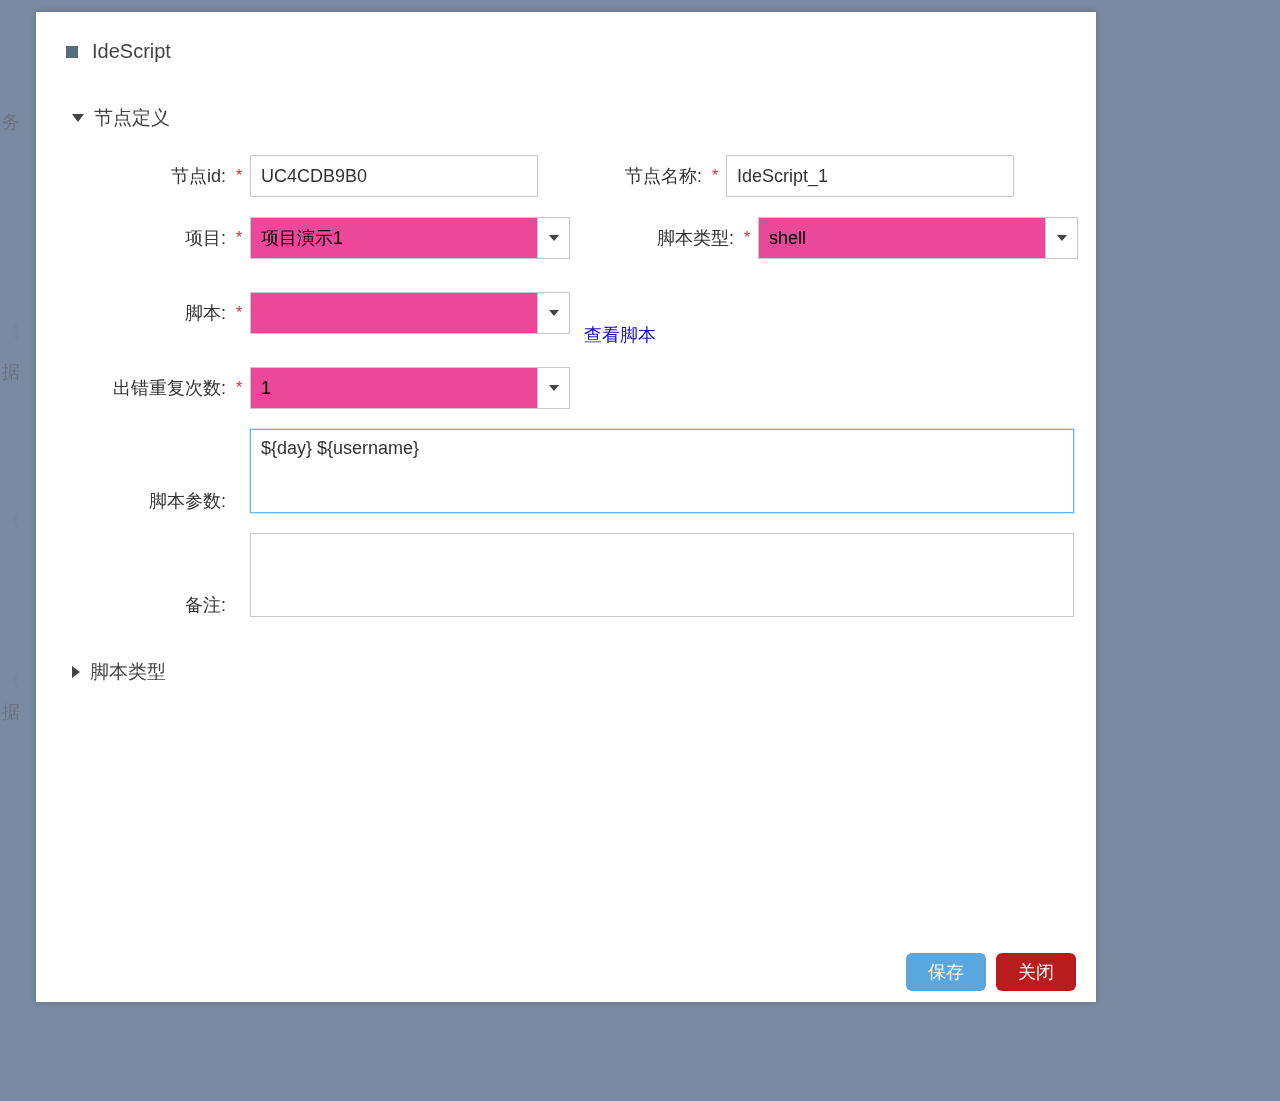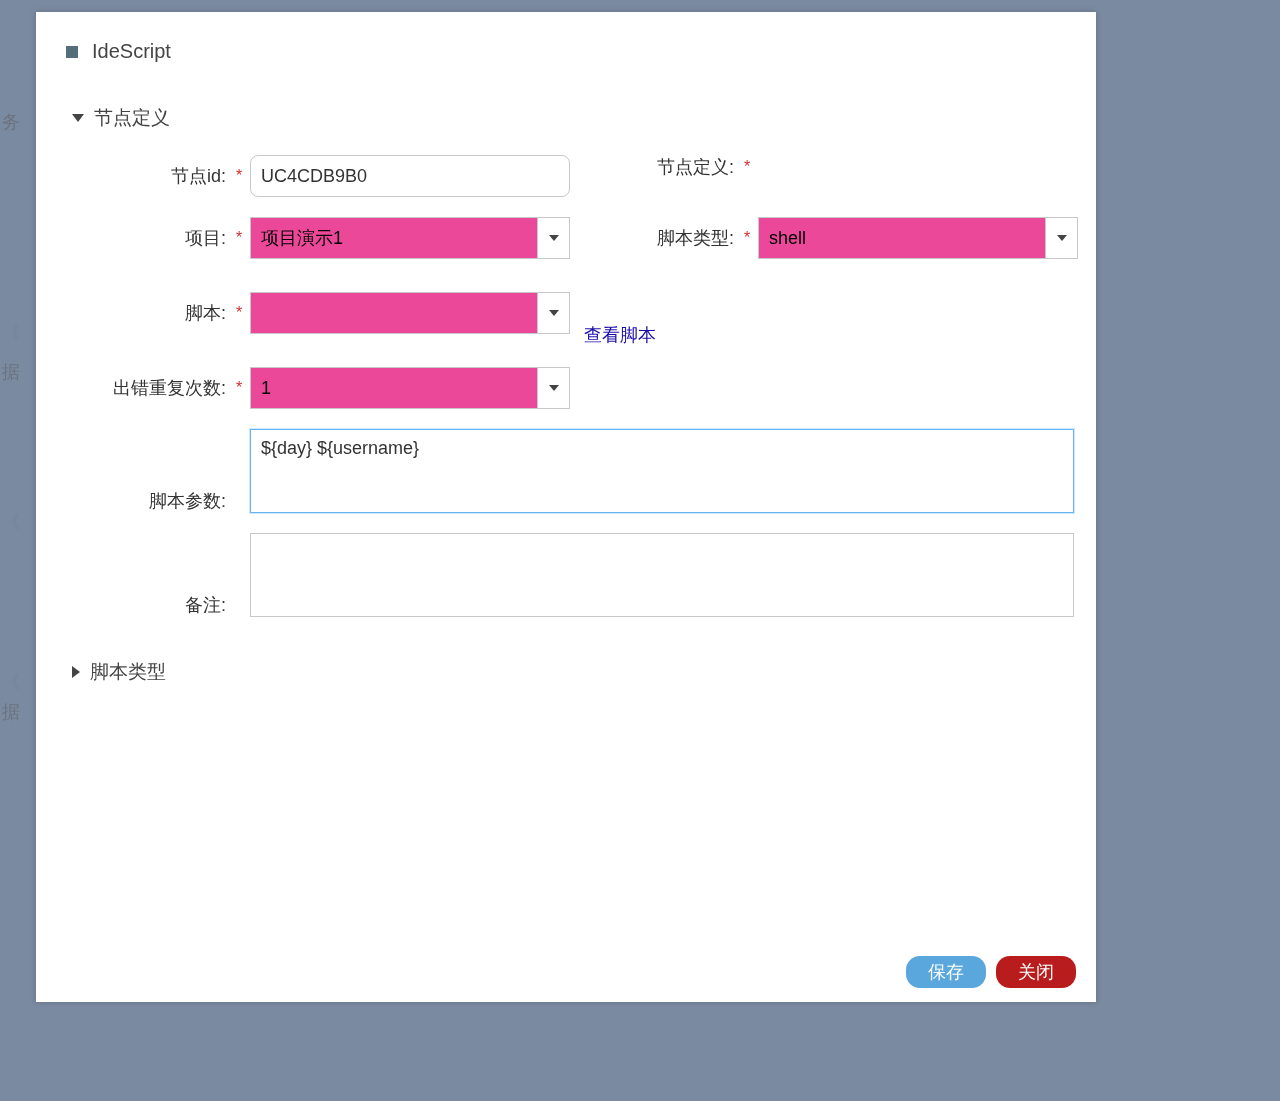--- a/index.html
+++ b/index.html
@@ -127,21 +127,21 @@
 
     .text-input {
       height: 42px;
       border: 1px solid #c8c8c8;
       padding: 0 10px;
       font-size: 18px;
       color: #333;
       background: #fff;
       outline: none;
     }
-    .text-input.w320 { width: 320px; border-radius: 8px; }
+    .text-input.w320 { width: 288px; }
 
     .combo {
       display: inline-flex;
       align-items: stretch;
       height: 42px;
       border: 1px solid #c8c8c8;
       background: #ec4899;
     }
     .combo .combo-text {
       border: none;
@@ -199,24 +199,24 @@
       left: 0;
       right: 0;
       height: 60px;
       display: flex;
       justify-content: flex-end;
       align-items: center;
       padding: 0 20px;
       gap: 10px;
     }
     .btn {
-      height: 32px;
+      height: 38px;
       padding: 0 22px;
       border: none;
-      border-radius: 14px;
+      border-radius: 6px;
       font-size: 18px;
       cursor: pointer;
       color: #fff;
     }
     .btn-primary { background: #5aa7de; }
     .btn-default { background: #b91c1c; }
 
     .field-textarea { align-items: flex-end; }
     .field-textarea .label { padding-top: 8px; }
   </style>
@@ -247,22 +247,23 @@
 
     <div class="form-body">
 
       <div class="row">
         <div class="field">
           <span class="label">节点id:</span>
           <span class="req">*</span>
           <input class="text-input w320" value="UC4CDB9B0" style="">
         </div>
         <div class="field">
-          <span class="label" style="width:110px">节点定义:</span>
-          <span class="req">*</span>
+          <span class="label" style="width:110px">节点名称:</span>
+          <span class="req">*</span>
+          <input class="text-input w320" value="IdeScript_1" style="">
         </div>
       </div>
 
       <div class="row">
         <div class="field">
           <span class="label">项目:</span>
           <span class="req">*</span>
           <div class="combo w320">
             <input class="combo-text" value="项目演示1" style="">
             <div class="combo-btn">

